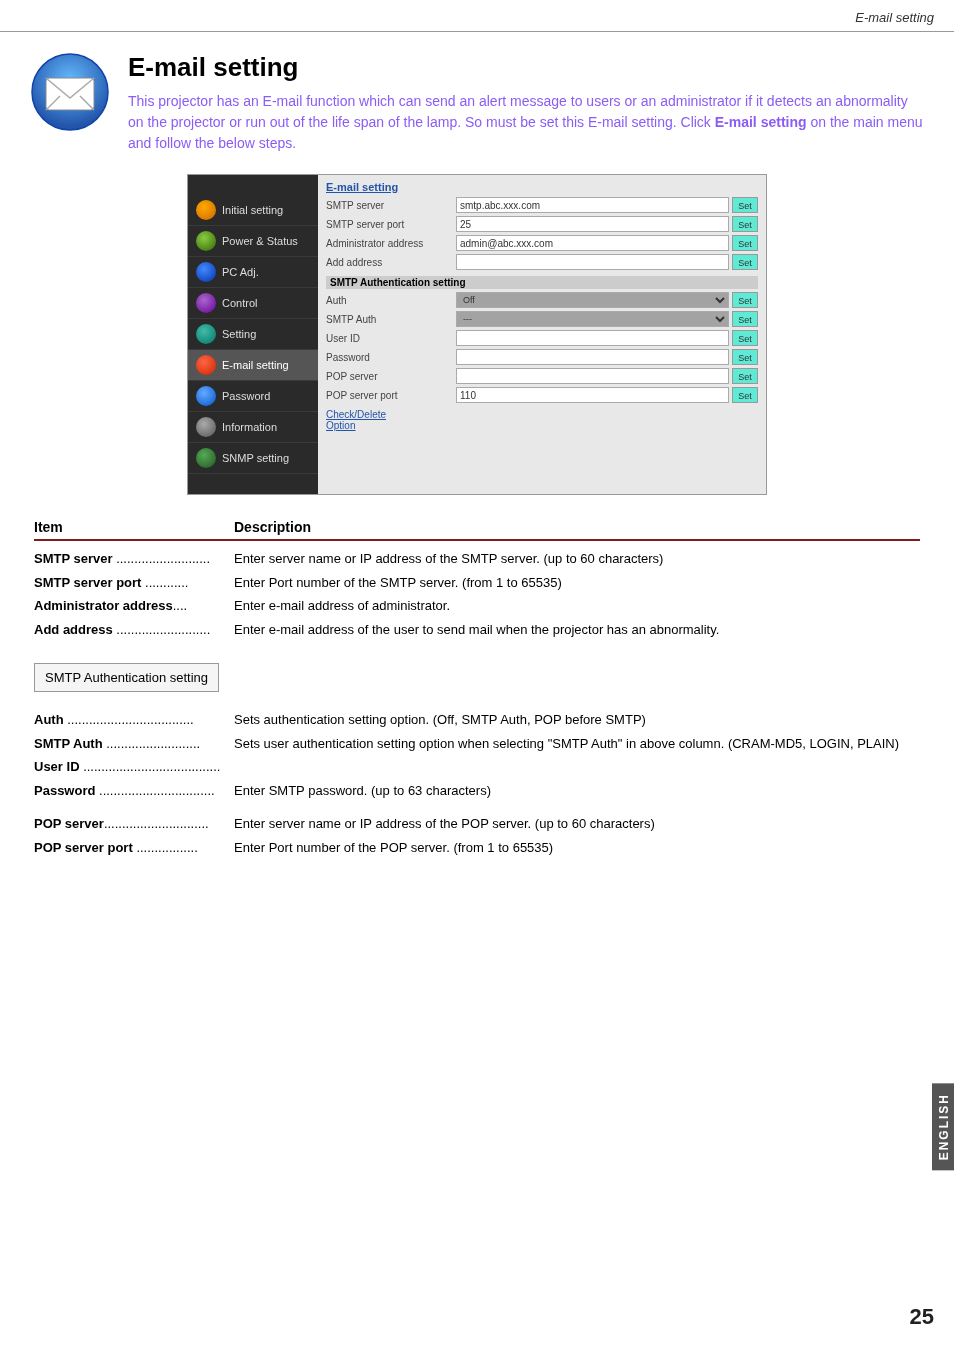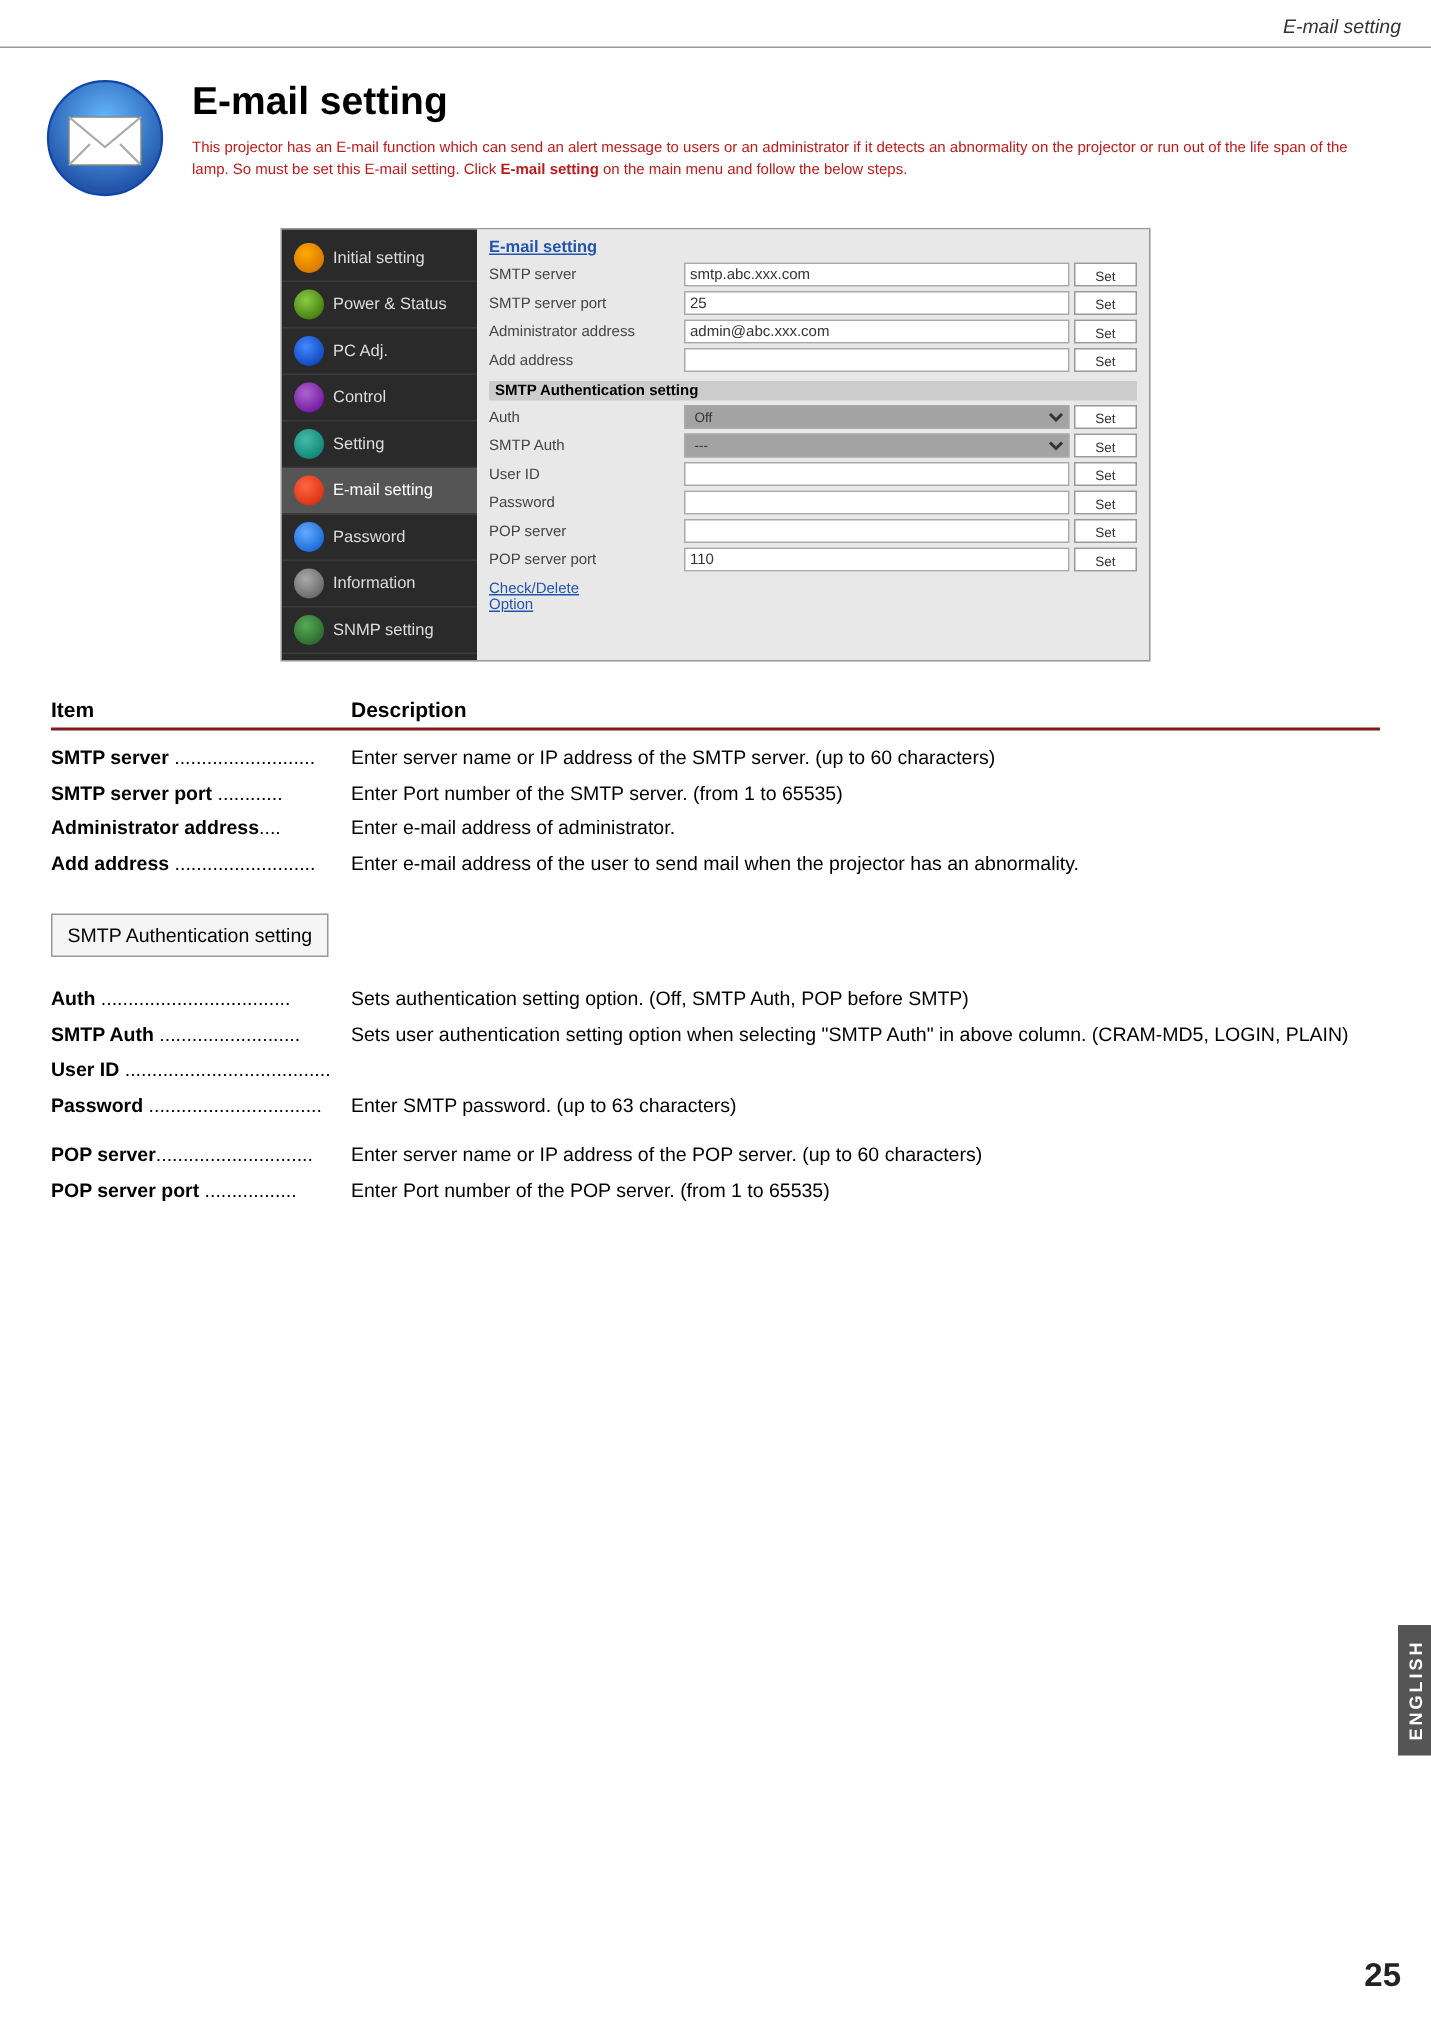--- a/index.html
+++ b/index.html
@@ -43,23 +43,23 @@
     }
 
     .title-text h1 {
       font-size: 26px;
       font-weight: bold;
       margin-bottom: 8px;
       color: #000;
     }
 
     .title-text p {
-      font-size: 10px;
+      font-size: 14px;
       line-height: 1.5;
-      color: #b91c1c;
+      color: #8b5cf6;
     }
 
     .title-text p strong {
       font-weight: bold;
     }
 
     
     .ui-panel-container {
       margin: 20px auto;
       width: 580px;
@@ -69,21 +69,21 @@
       border: 1px solid #999;
       background: #f0f0f0;
       display: flex;
       font-size: 11px;
     }
 
     
     .ui-sidebar {
       width: 130px;
       background: #2a2a2a;
-      padding: 4px 0;
+      padding: 20px 0;
     }
 
     .ui-sidebar-item {
       display: flex;
       align-items: center;
       padding: 5px 8px;
       color: #ddd;
       font-size: 11px;
       cursor: pointer;
       border-bottom: 1px solid #3a3a3a;
@@ -146,23 +146,23 @@
       flex: 1;
       height: 16px;
       background: #fff;
       border: 1px solid #aaa;
       font-size: 10px;
       padding: 0 3px;
       color: #333;
     }
 
     .ui-form-row .set-btn {
-      width: 42px;
+      width: 26px;
       height: 16px;
-      background: #ffffff;
+      background: #5eead4;
       border: 1px solid #999;
       font-size: 9px;
       text-align: center;
       line-height: 16px;
       margin-left: 3px;
       cursor: pointer;
       color: #333;
     }
 
     .smtp-auth-section {

